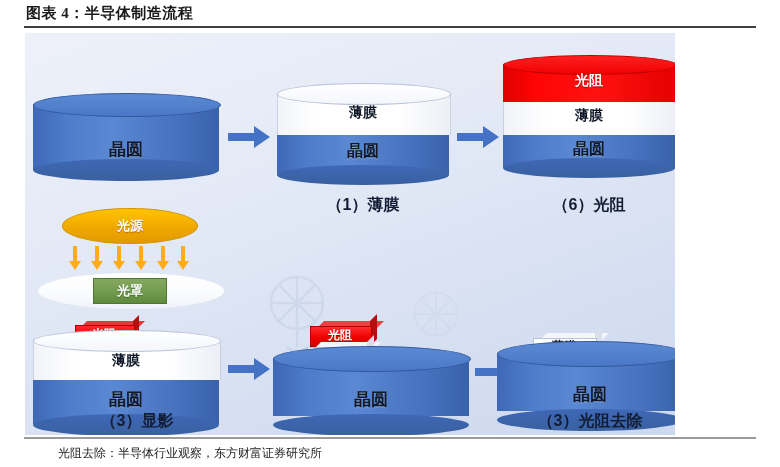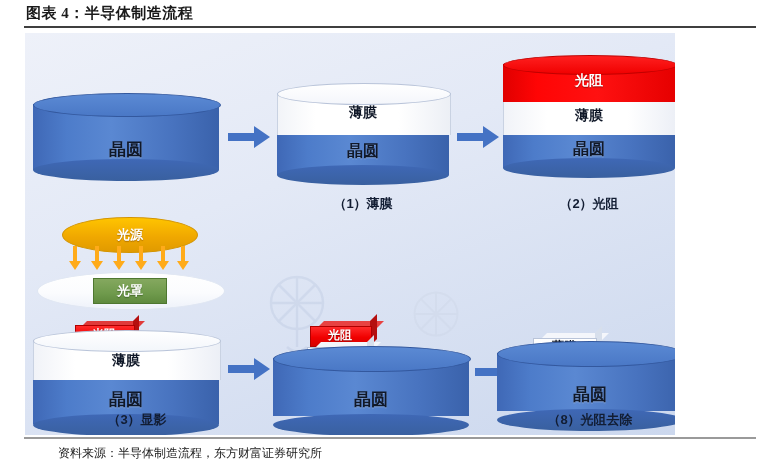--- a/index.html
+++ b/index.html
@@ -53,21 +53,21 @@
   .lyr-label{
     position:absolute;width:100%;text-align:center;
     font-weight:700;color:#101828;
     text-shadow:0 1px 0 rgba(255,255,255,.25);
     pointer-events:none;
   }
 
   
   .caption{
     position:absolute;text-align:center;
-    font-weight:700;font-size:13px;color:#121d33;
+    font-weight:700;font-size:16px;color:#121d33;
     white-space:nowrap;
   }
 
   
   .arrow{position:absolute;}
 
   
   .lightsrc{
     position:absolute;border-radius:50%;
     background:linear-gradient(180deg,#ffc400 0%,#f0a800 55%,#e09a00 100%);
@@ -173,23 +173,23 @@
     <div class="cyl" style="left:478px;top:22px;width:172px;height:132px;">
       <div class="body" style="top:9px;height:38px;background:linear-gradient(90deg,#e00000 0%,#ff0505 20%,#ff1111 55%,#e60000 100%);"></div>
       <div class="body" style="top:47px;height:33px;background:linear-gradient(90deg,#f1f3f8 0%,#ffffff 25%,#ffffff 72%,#eceff6 100%);border-left:1px solid #c9d2e2;border-right:1px solid #c9d2e2;"></div>
       <div class="body" style="top:80px;height:33px;background:linear-gradient(90deg,#3f68b6 0%,#4d7cca 18%,#5a88d2 42%,#4873bf 75%,#3a62ab 100%);"></div>
       <div class="ell-top" style="top:0px;height:18px;background:linear-gradient(180deg,#ff2020 0%,#f00000 100%);border:1px solid #c00000;"></div>
       <div class="ell-top" style="top:103px;height:20px;background:linear-gradient(180deg,#3f68b6 0%,#39609f 100%);"></div>
       <div class="lyr-label" style="top:17px;font-size:14px;color:#ffffff;text-shadow:0 1px 1px rgba(90,0,0,.6);">光阻</div>
       <div class="lyr-label" style="top:52px;font-size:14px;">薄膜</div>
       <div class="lyr-label" style="top:84px;font-size:16px;">晶圆</div>
     </div>
-    <div class="caption" style="left:478px;top:162px;width:172px;">（2）光阻</div>
-
-    <div class="lightsrc" style="left:37px;top:184px;width:134px;height:34px;">
+    <div class="caption" style="left:478px;top:162px;width:172px;">（6）光阻</div>
+
+    <div class="lightsrc" style="left:37px;top:175px;width:134px;height:34px;">
       <span>光源</span>
     </div>
 
     <div class="ray" style="left:44px;top:213px;">
       <svg width="122" height="26" viewBox="0 0 122 26">
         <g fill="#ffab1a">
           <path d="M4 0 h4 v15 h4 l-6 9 l-6 -9 h4 z"></path>
           <path d="M26 0 h4 v15 h4 l-6 9 l-6 -9 h4 z"></path>
           <path d="M48 0 h4 v15 h4 l-6 9 l-6 -9 h4 z"></path>
           <path d="M70 0 h4 v15 h4 l-6 9 l-6 -9 h4 z"></path>
@@ -256,20 +256,20 @@
       <div class="face" style="left:62px;top:0px;width:7px;height:24px;background:#d7dfec;transform:skewY(-45deg);transform-origin:top left;"></div>
       <div class="face" style="left:0px;top:5px;width:62px;height:19px;background:linear-gradient(180deg,#ffffff 0%,#f6f8fc 100%);border:1px solid #b9c4d9;"></div>
       <div class="txt" style="left:0px;top:5px;width:62px;font-size:12px;color:#101828;">薄膜</div>
     </div>
     <div class="cyl" style="left:472px;top:308px;width:186px;height:92px;">
       <div class="body" style="top:12px;height:58px;background:linear-gradient(90deg,#3f68b6 0%,#4d7cca 18%,#5a88d2 42%,#4873bf 75%,#3a62ab 100%);"></div>
       <div class="ell-top" style="top:0px;height:24px;background:linear-gradient(180deg,#5b8ad4 0%,#4a78c6 100%);border:1px solid #33589e;"></div>
       <div class="ell-top" style="top:68px;height:22px;background:linear-gradient(180deg,#3f68b6 0%,#39609f 100%);"></div>
       <div class="lyr-label" style="top:42px;font-size:17px;">晶圆</div>
     </div>
-    <div class="caption" style="left:472px;top:378px;width:186px;">（8）光阻去除</div>
+    <div class="caption" style="left:472px;top:378px;width:186px;">（3）光阻去除</div>
 
   </div>
 
   <div class="rule-bottom"></div>
-  <div class="fig-source">资料来源：半导体制造流程，东方财富证券研究所</div>
+  <div class="fig-source">光阻去除：半导体行业观察，东方财富证券研究所</div>
 
 </div>
 
 </body></html>

